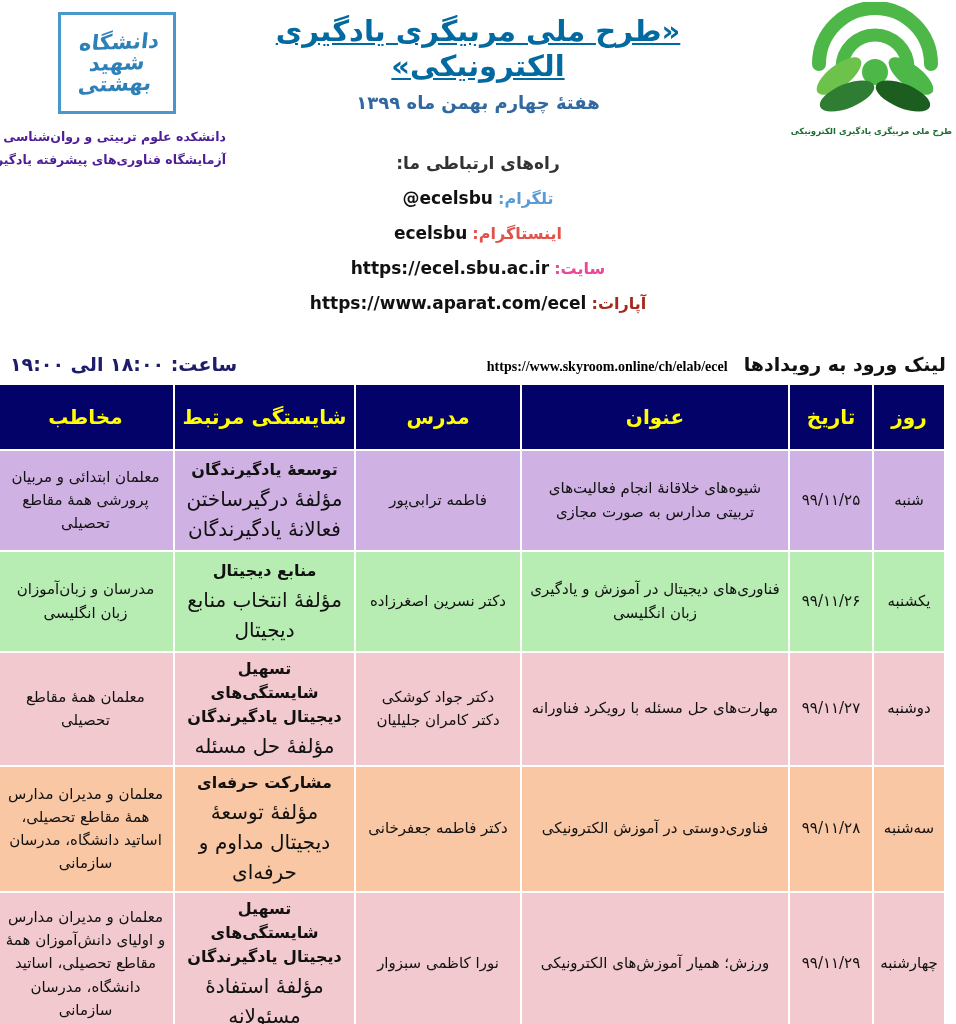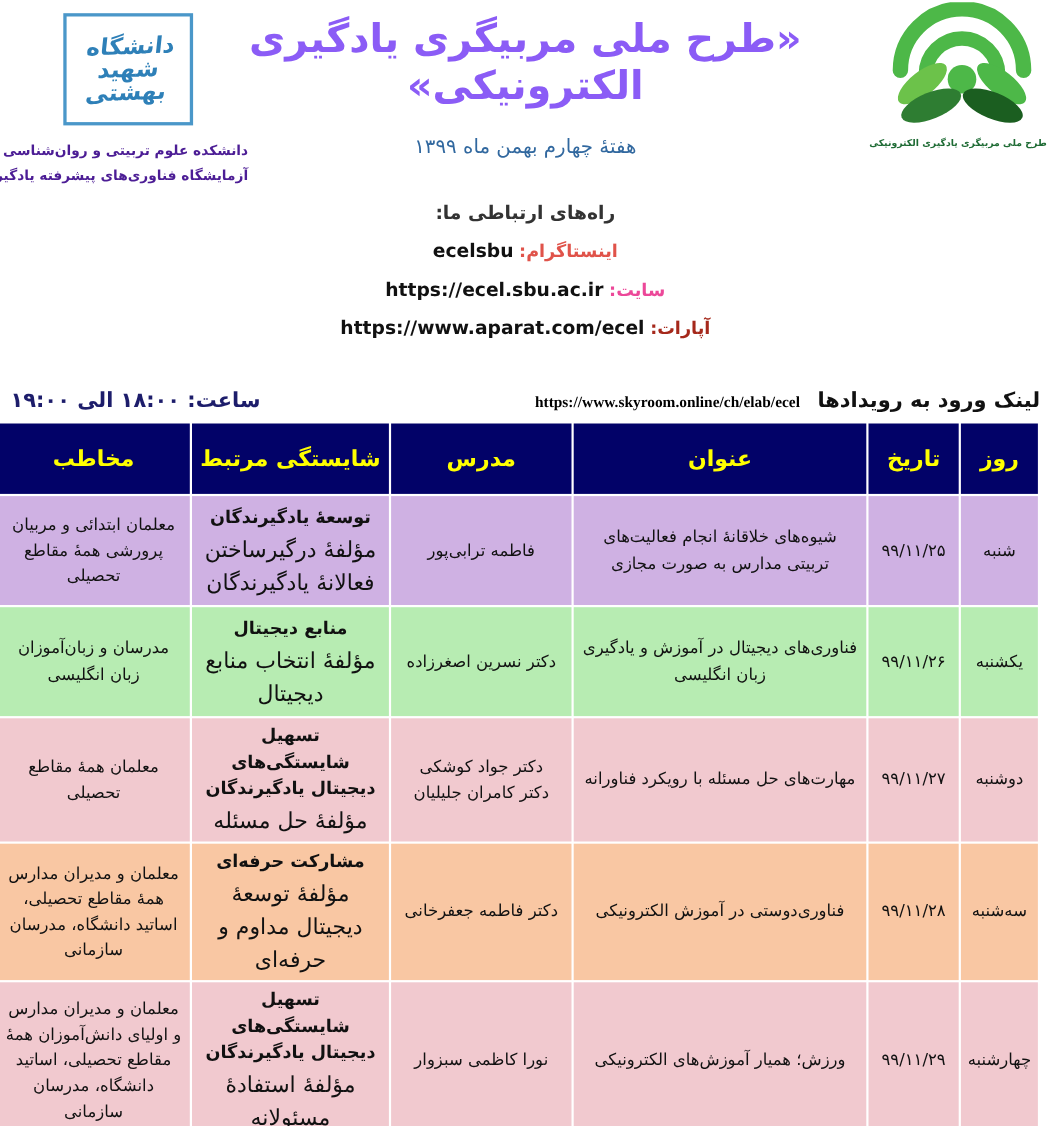--- a/index.html
+++ b/index.html
@@ -27,22 +27,22 @@
     transform:skewX(-8deg) rotate(-2deg);
   }
   .faculty-line { font-size:12.5px; font-weight:bold; color:#4c1d95; line-height:1.8; white-space:nowrap; }
 
   
   .ecel-block { position:absolute; right:4px; top:2px; width:154px; text-align:center; }
   .ecel-caption { font-size:8.5px; font-weight:bold; color:#1e6b34; margin-top:4px; white-space:nowrap; }
 
   
   .center-block { width:540px; margin:0 auto; text-align:center; padding-top:14px; }
-  .poster-title { font-size:36px; font-weight:bold; color:#8b5cf6; line-height:1.2; }
-  .poster-subtitle { margin-top:23px; font-size:18px; font-weight:normal; color:#31689f; }
+  .poster-title { font-size:29px; font-weight:bold; color:#0369a1; line-height:1.2;text-decoration:underline; }
+  .poster-subtitle { margin-top:8px; font-size:18px; font-weight:bold; color:#31689f; }
   .contacts { margin-top:40px; }
   .contact-heading { font-size:17px; font-weight:bold; color:#333333; }
   .contact-line { margin-top:15px; font-size:16px; }
   .contact-label { font-weight:bold; }
   .contact-value { font-weight:bold; color:#111111; font-size:17px; unicode-bidi:embed; }
 
   
   .schedule-bar {
     position:absolute; top:333px; right:10px; left:10px; height:50px;
     display:flex; justify-content:space-between; align-items:flex-end;
@@ -108,20 +108,24 @@
     <div class="ecel-caption">طرح ملی مربیگری یادگیری الکترونیکی</div>
   </div>
 
   <div class="center-block">
     <div class="poster-title">«طرح ملی مربیگری یادگیری الکترونیکی»</div>
     <div class="poster-subtitle">هفتهٔ چهارم بهمن ماه ۱۳۹۹</div>
 
     <div class="contacts">
       <div class="contact-heading">راه‌های ارتباطی ما:</div>
 
+      <div class="contact-line">
+        <span class="contact-label" style="color: rgb(91, 155, 213);">تلگرام:</span>
+        <span class="contact-value" dir="ltr">@ecelsbu</span>
+      </div>
 
       <div class="contact-line">
         <span class="contact-label" style="color: rgb(224, 83, 74);">اینستاگرام:</span>
         <span class="contact-value" dir="ltr">ecelsbu</span>
       </div>
 
       <div class="contact-line">
         <span class="contact-label" style="color: #ec4899;">سایت:</span>
         <span class="contact-value" dir="ltr">https://ecel.sbu.ac.ir</span>
       </div>

